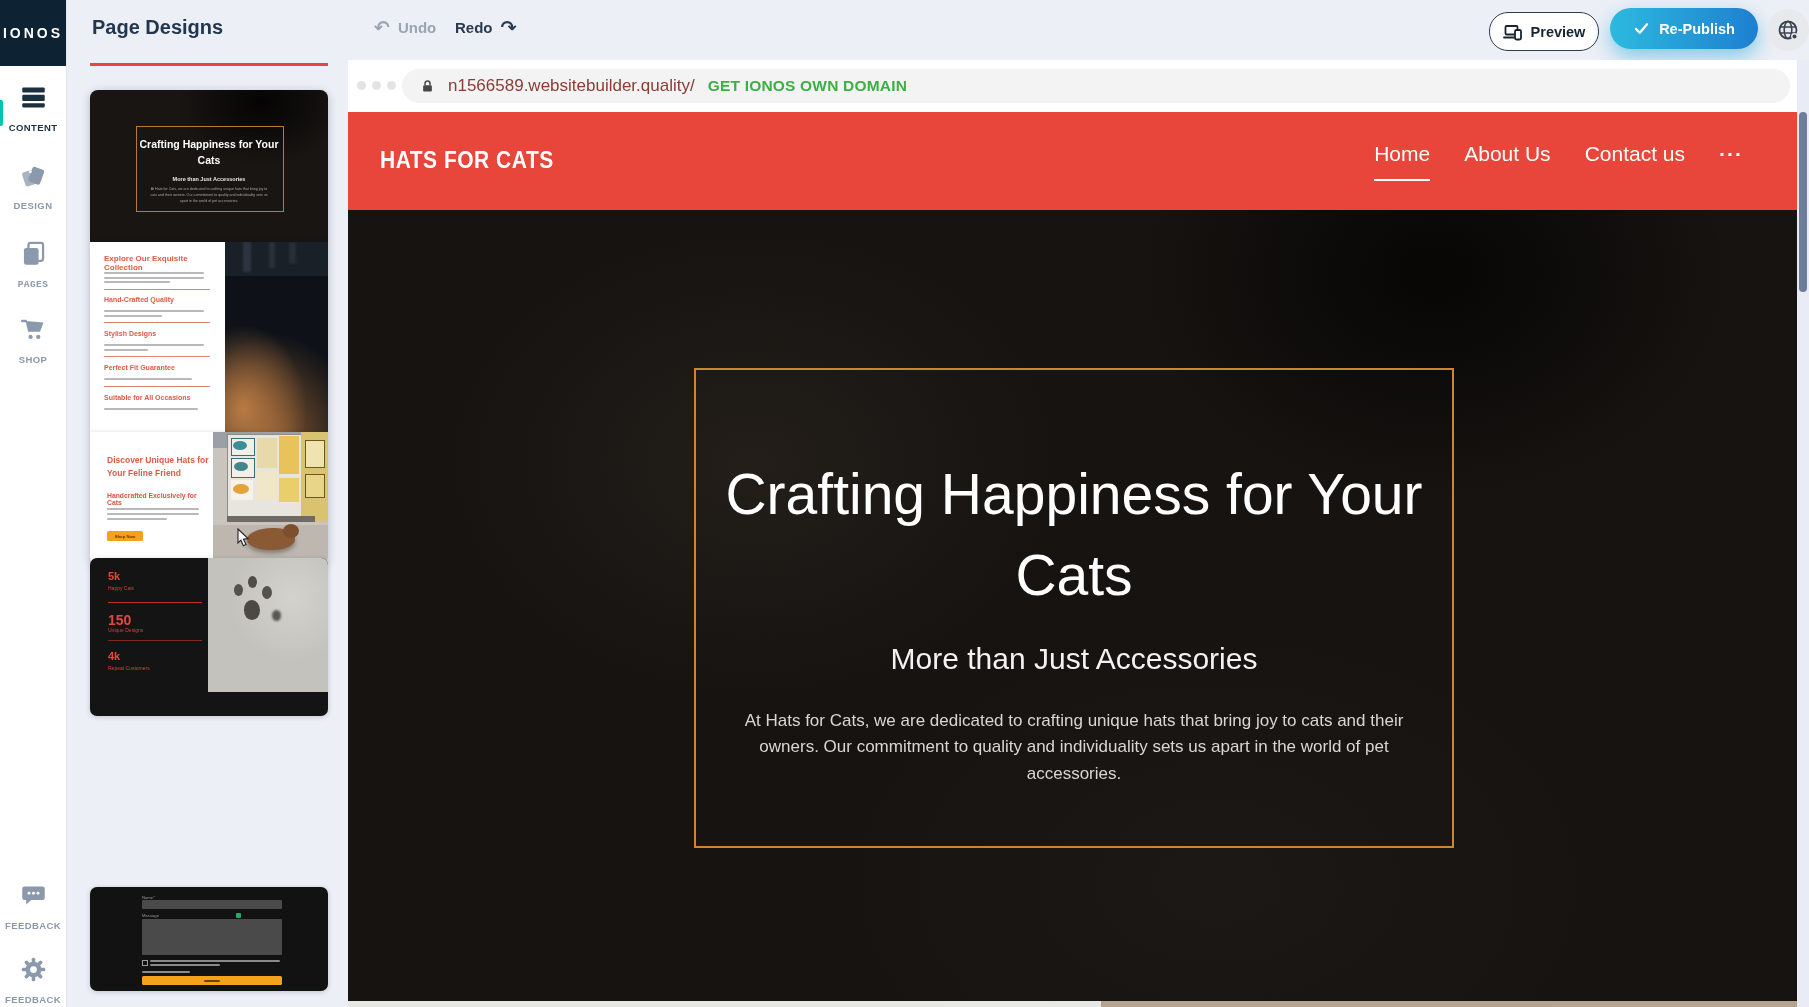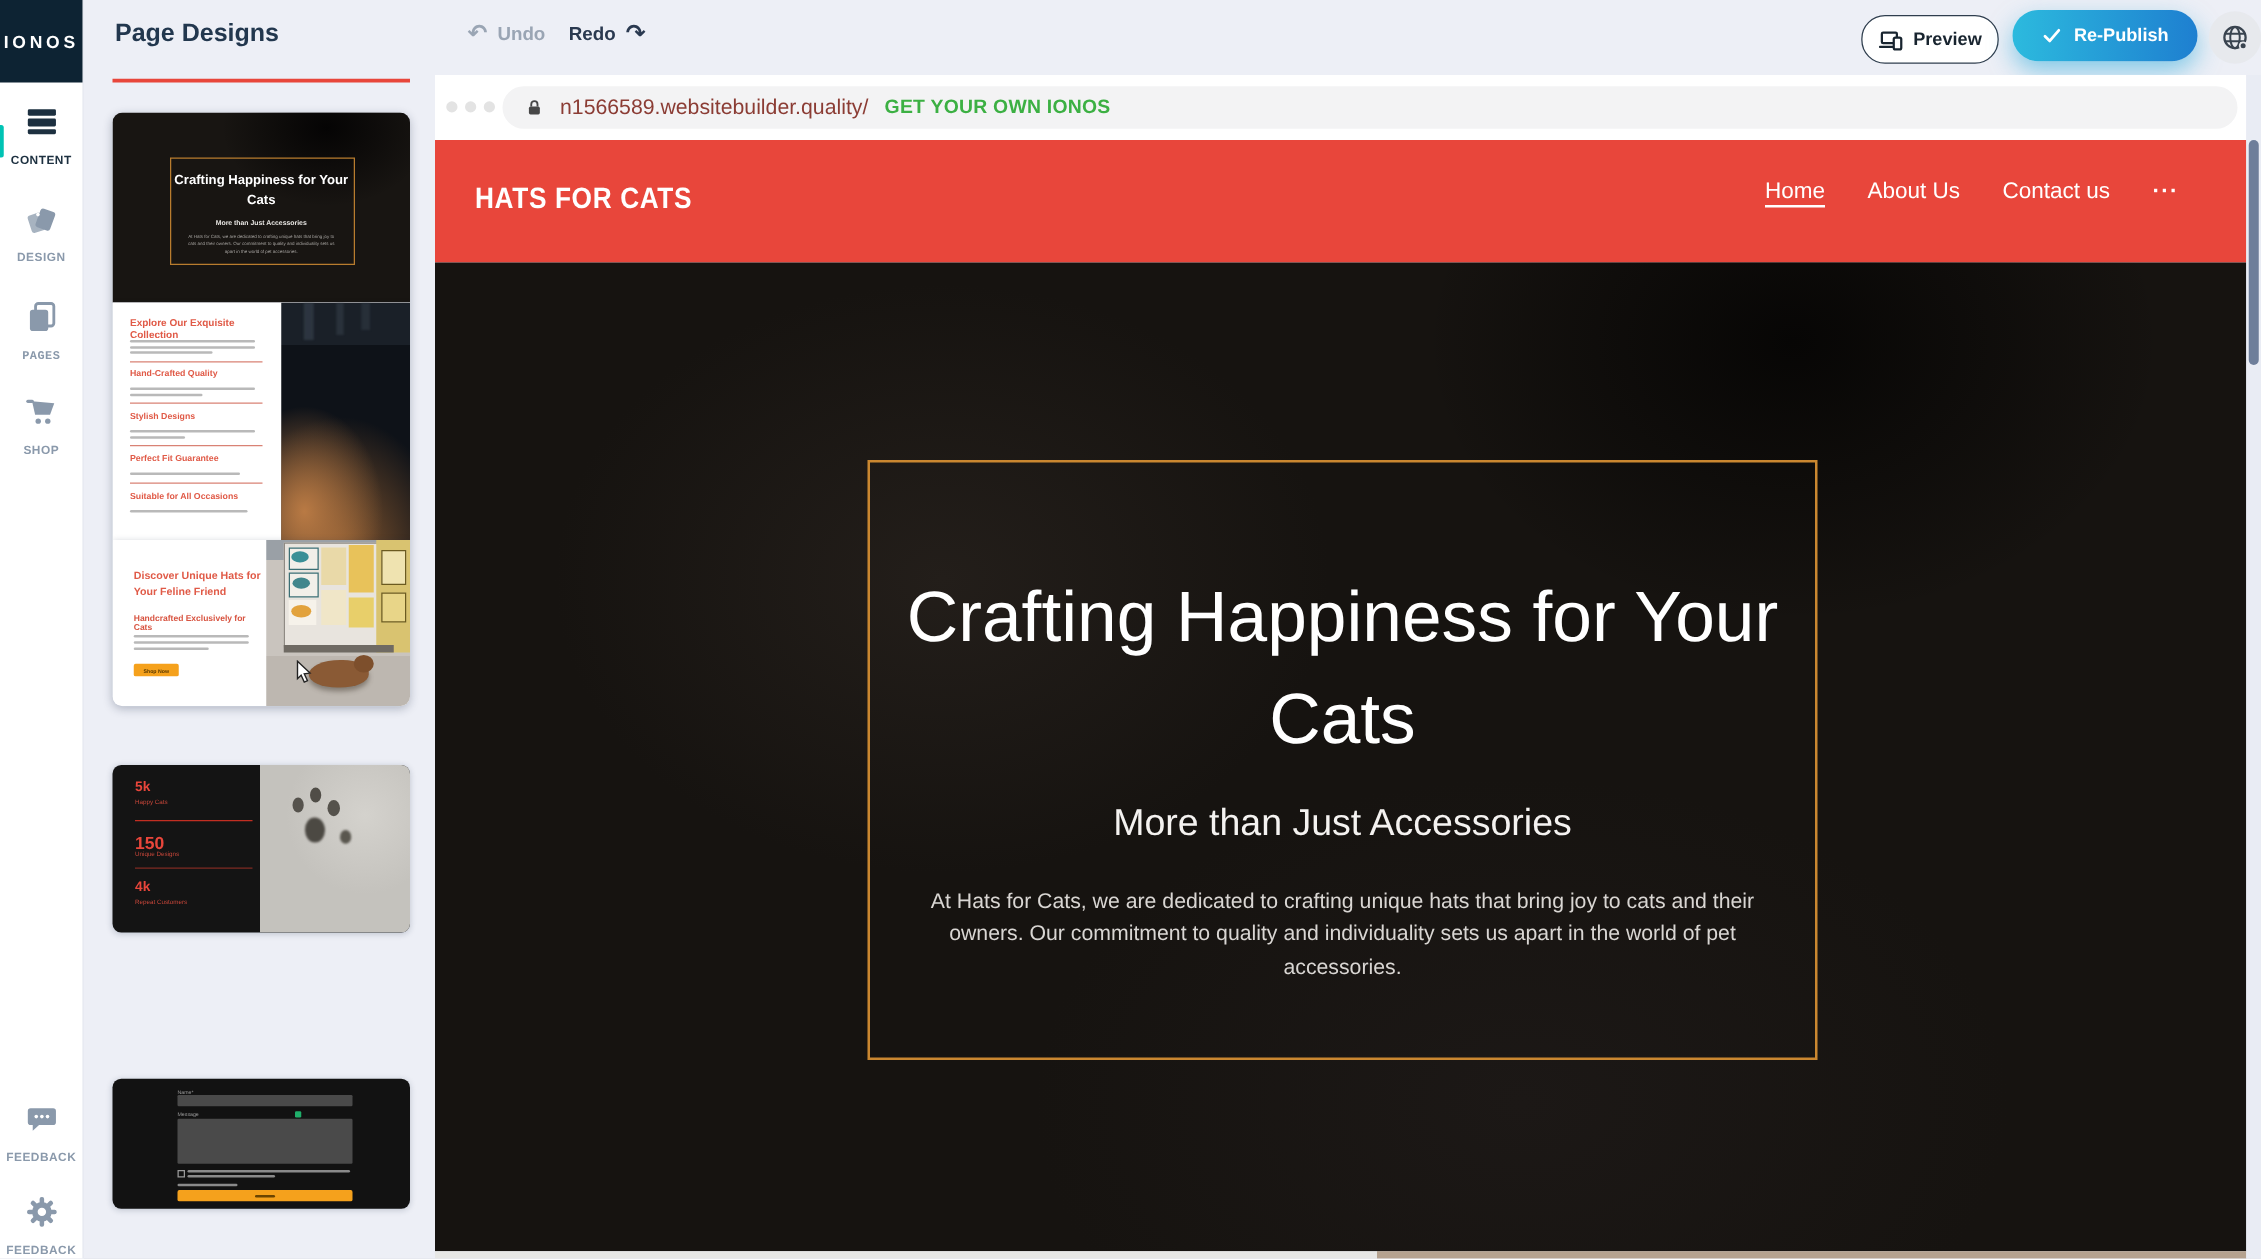--- a/index.html
+++ b/index.html
@@ -33,21 +33,21 @@
   
   #browser-bar{left:348px;top:60px;width:1449px;height:52px;background:#fff;}
   .dot{width:9px;height:9px;border-radius:50%;background:#e3e3e3;}
   #url-pill{left:54px;top:9px;width:1388px;height:34px;border-radius:17px;background:#f3f3f4;display:flex;align-items:center;gap:13px;padding:0 18px;box-sizing:border-box;}
   #url-text{font-size:17px;color:#8b3c34;}
   #domain-cta{font-size:15.5px;font-weight:700;color:#3cb043;letter-spacing:.2px;cursor:pointer;}
   
   #site-header{left:348px;top:112px;width:1449px;height:98px;background:#e8463b;}
   #site-brand{left:32px;top:36px;color:#fff;font-weight:800;font-size:21px;letter-spacing:.5px;transform:scaleY(1.12);}
   #site-nav{right:54px;top:30px;display:flex;gap:34px;align-items:flex-start;}
-  .sitenav-item{color:#fff;font-size:18px;padding-bottom:1px;cursor:pointer;}
+  .sitenav-item{color:#fff;font-size:21px;padding-bottom:13px;cursor:pointer;}
   .sitenav-item.active{border-bottom:2.5px solid #fff;}
   #hero{left:348px;top:210px;width:1449px;height:791px;
         background:radial-gradient(420px 320px at 75% 8%,#070605 0,rgba(7,6,5,0) 70%),
                    radial-gradient(500px 380px at 28% 32%,#231e1a 0,rgba(35,30,26,0) 62%),
                    radial-gradient(600px 400px at 60% 85%,#1c1816 0,rgba(28,24,22,0) 65%),#161310;}
   #hero-box{left:346px;top:158px;width:760px;height:480px;border:2px solid #ca8730;box-sizing:border-box;}
   #hero-title{left:346px;top:244px;width:760px;text-align:center;color:#ffffff;font-size:57px;font-weight:500;line-height:1.42;}
   #hero-sub{left:346px;top:432px;width:760px;text-align:center;color:#f4f2f0;font-size:30px;font-weight:500;}
   #hero-body{left:376px;top:498px;width:700px;text-align:center;color:#d9d6d3;font-size:17px;line-height:1.55;}
   #bottom-strip{left:348px;top:1001px;width:1449px;height:6px;background:linear-gradient(90deg,#e7e7e5 0 52%,#b5a28f 52% 100%);}
@@ -248,21 +248,21 @@
         <div class="abs" style="left:92px;top:8px;width:18px;height:26px;background:#efe3b0;border:1px solid #6b5a20;"></div>
         <div class="abs" style="left:92px;top:42px;width:18px;height:22px;background:#e8d588;border:1px solid #6b5a20;"></div>
         <div class="abs" style="left:14px;top:84px;width:88px;height:6px;background:#6f6a63;"></div>
 
         <div class="abs" style="left:34px;top:96px;width:48px;height:22px;background:#8a5a35;border-radius:55% 45% 50% 50%;box-shadow:0 3px 4px rgba(60,50,40,.45);"></div>
         <div class="abs" style="left:70px;top:92px;width:16px;height:14px;background:#7d4f2c;border-radius:50%;"></div>
       </div>
     </div>
   </div>
 
-  <div class="thumb abs" style="left:90px;top:612px;height:134px;border-radius:7px;background:#141414;">
+  <div class="thumb abs" style="left:90px;top:558px;height:158px;border-radius:7px;background:#141414;">
     <div class="abs" style="left:18px;top:12px;color:#e8463b;font-size:11px;font-weight:700;">5k</div>
     <div class="abs" style="left:18px;top:27px;color:#c9473a;font-size:5px;">Happy Cats</div>
     <div class="abs" style="left:18px;top:44px;width:94px;height:1.4px;background:#c22e22;"></div>
     <div class="abs" style="left:18px;top:54px;color:#e8463b;font-size:14px;font-weight:700;">150</div>
     <div class="abs" style="left:18px;top:69px;color:#c9473a;font-size:5px;">Unique Designs</div>
     <div class="abs" style="left:18px;top:82px;width:94px;height:1.4px;background:#7e2a22;"></div>
     <div class="abs" style="left:18px;top:92px;color:#e8463b;font-size:11px;font-weight:700;">4k</div>
     <div class="abs" style="left:18px;top:107px;color:#c9473a;font-size:5px;">Repeat Customers</div>
 
     <div class="abs" style="left:118px;top:0;width:120px;height:134px;background:radial-gradient(90px 90px at 70% 30%,#d4d2cd 0,rgba(212,210,205,0) 70%),#c4c2bd;">
@@ -300,21 +300,21 @@
     <div class="dot abs" style="left:24px;top:21px;"></div>
     <div class="dot abs" style="left:39px;top:21px;"></div>
     <div id="url-pill" class="abs">
       <span style="display:flex;">
         <svg width="15" height="17" viewBox="0 0 24 24">
             <path d="M8 10V7a4 4 0 0 1 8 0v3" fill="none" stroke="#474747" stroke-width="2.4"></path>
             <rect x="5" y="10" width="14" height="10" rx="2" fill="#474747"></rect>
           </svg>
       </span>
       <span id="url-text">n1566589.websitebuilder.quality/</span>
-      <span id="domain-cta">GET YOUR OWN IONOS</span>
+      <span id="domain-cta">GET IONOS OWN DOMAIN</span>
     </div>
   </div>
 
   <div id="site-header" class="abs">
     <div id="site-brand" class="abs">HATS FOR CATS</div>
     <nav id="site-nav" class="abs">
       <span class="sitenav-item active">Home</span>
       <span class="sitenav-item">About Us</span>
       <span class="sitenav-item">Contact us</span>
       <span class="sitenav-item" style="font-weight:700;letter-spacing:1px;">···</span>

